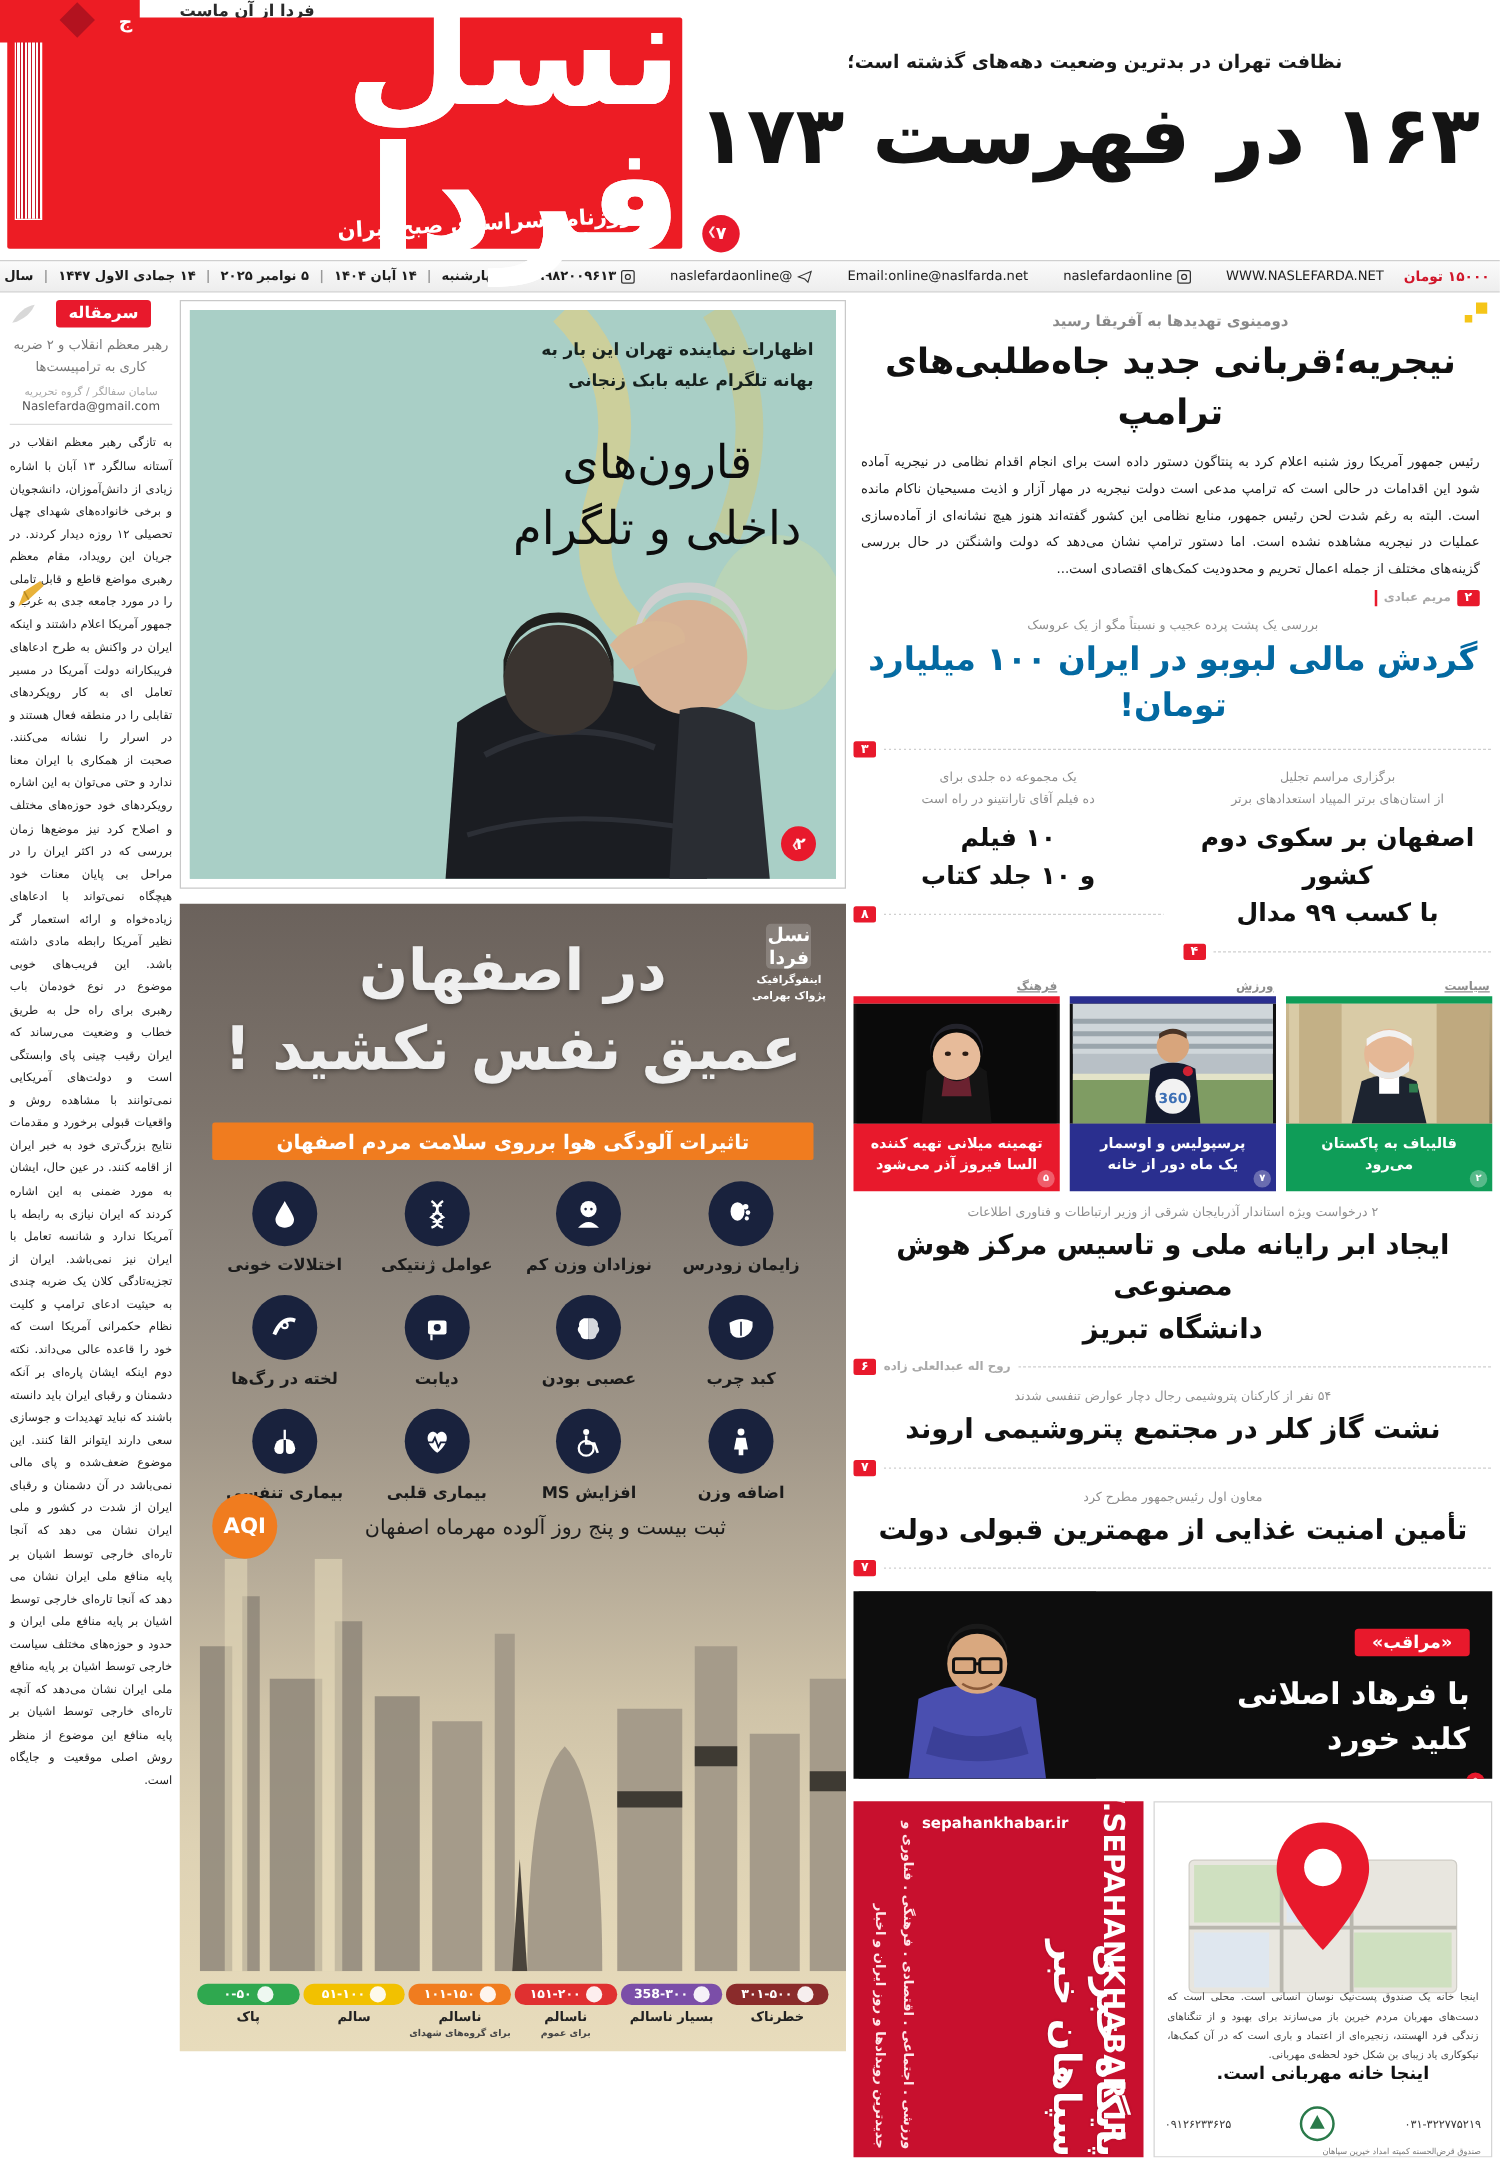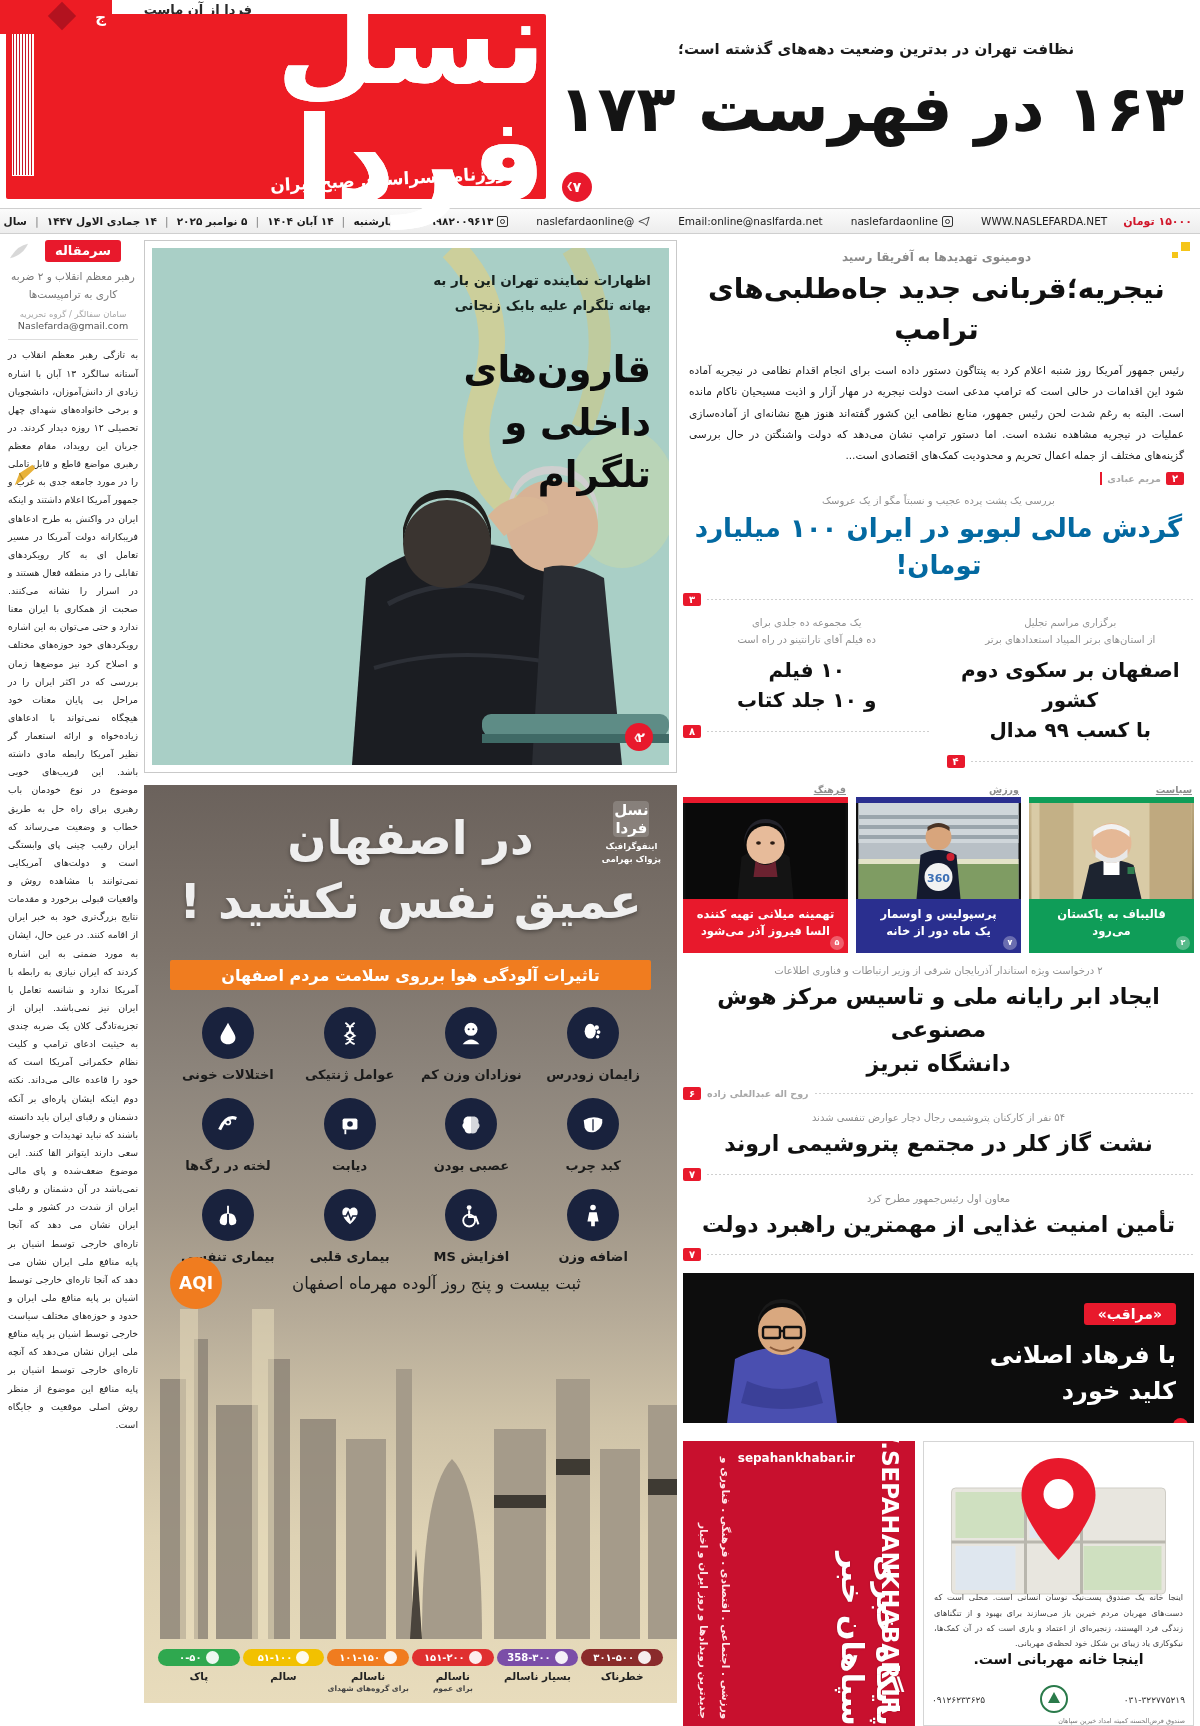--- a/index.html
+++ b/index.html
@@ -118,31 +118,31 @@
     font-size: 9.3px; line-height: 1.95; color: #1d1d1d; text-align: justify;
     text-justify: inter-word; border-top: 1px solid #ddd; padding-top: 6px;
   }
 
   
   .col-center { width: 533px; }
   .photo-card {
     border: 1px solid #c9c9c9; padding: 7px; background: #fff; position: relative;
   }
   .photo-inner {
-    position: relative; height: 517px; overflow: hidden;
+    position: relative; height: 455px; overflow: hidden;
     background: linear-gradient(160deg, #bfdcd2 0%, #a9cfc6 35%, #9ec7bf 100%);
   }
   .blur-shapes { position: absolute; inset: 0; }
   .pc-kicker {
     position: absolute; top: 20px; right: 18px; width: 230px; text-align: right;
     font-size: 13.5px; font-weight: 700; color: #17221f; line-height: 1.85; z-index: 3;
   }
   .pc-title {
-    position: absolute; top: 96px; right: 18px; width: 250px; text-align: right;
-    font-size: 37px; font-weight: 700; color: #0d0d0d; line-height: 1.42; z-index: 3;
+    position: absolute; top: 96px; right: 18px; width: 250px; text-align: center;
+    font-size: 37px; font-weight: 400; color: #0d0d0d; line-height: 1.42; z-index: 3;
   }
   .pc-badge {
     position: absolute; bottom: 14px; right: 16px; width: 28px; height: 28px;
     border-radius: 50%; background: #e8192c; color: #fff; font-size: 13px; font-weight: 700;
     display: flex; align-items: center; justify-content: center; z-index: 4;
   }
   .pc-badge::after { content: "\276F"; font-size: 8px; margin-right: -3px; opacity: .85; }
 
   
   .infographic {
@@ -514,21 +514,21 @@
         <div class="nr-k">۵۴ نفر از کارکنان پتروشیمی رجال دچار عوارض تنفسی شدند</div>
         <div class="nr-t">نشت گاز کلر در مجتمع پتروشیمی اروند</div>
         <div class="nr-foot">
           <span class="rule-line"></span>
           <span class="pg-chip">۷</span>
         </div>
       </div>
 
       <div class="nr">
         <div class="nr-k">معاون اول رئیس‌جمهور مطرح کرد</div>
-        <div class="nr-t">تأمین امنیت غذایی از مهمترین راهبرد دولت</div>
+        <div class="nr-t">تأمین امنیت غذایی از مهمترین قبولی دولت</div>
         <div class="nr-foot">
           <span class="rule-line"></span>
           <span class="pg-chip">۷</span>
         </div>
       </div>
 
       <div class="promo-dark">
         <div class="pd-label">«مراقب»</div>
         <div class="pd-t1">با فرهاد اصلانی</div>
         <div class="pd-t2">کلید خورد</div>

